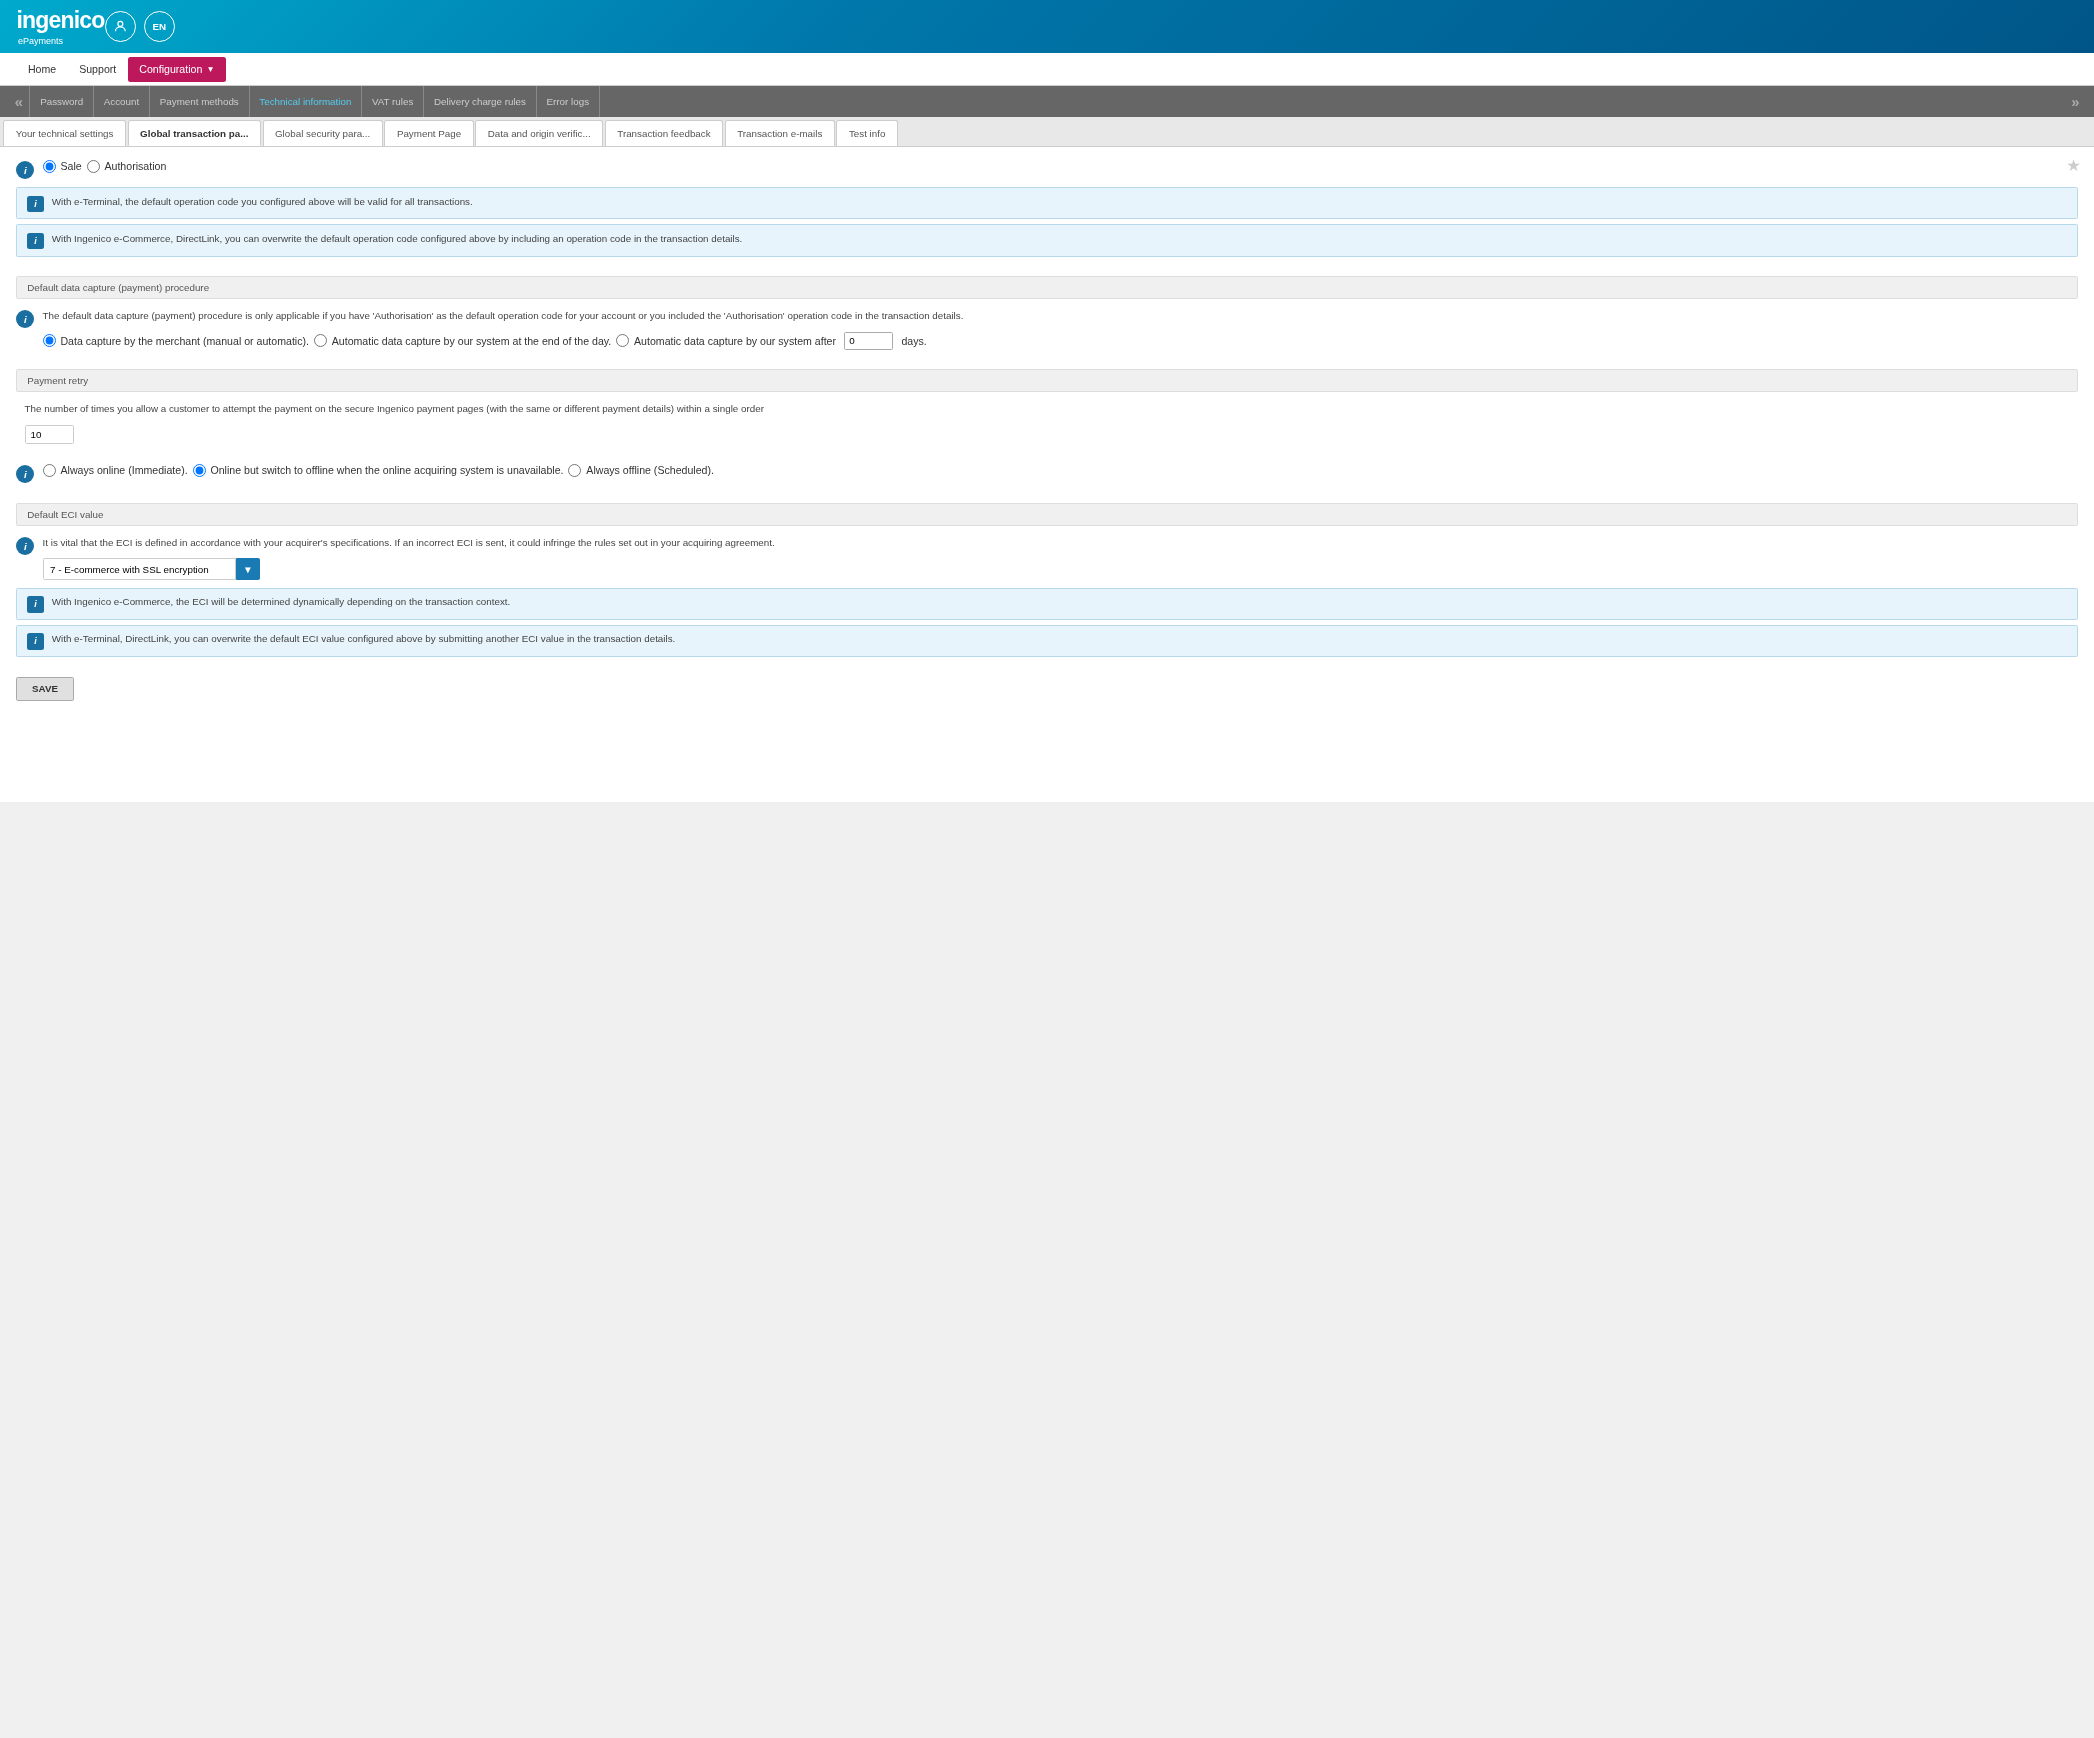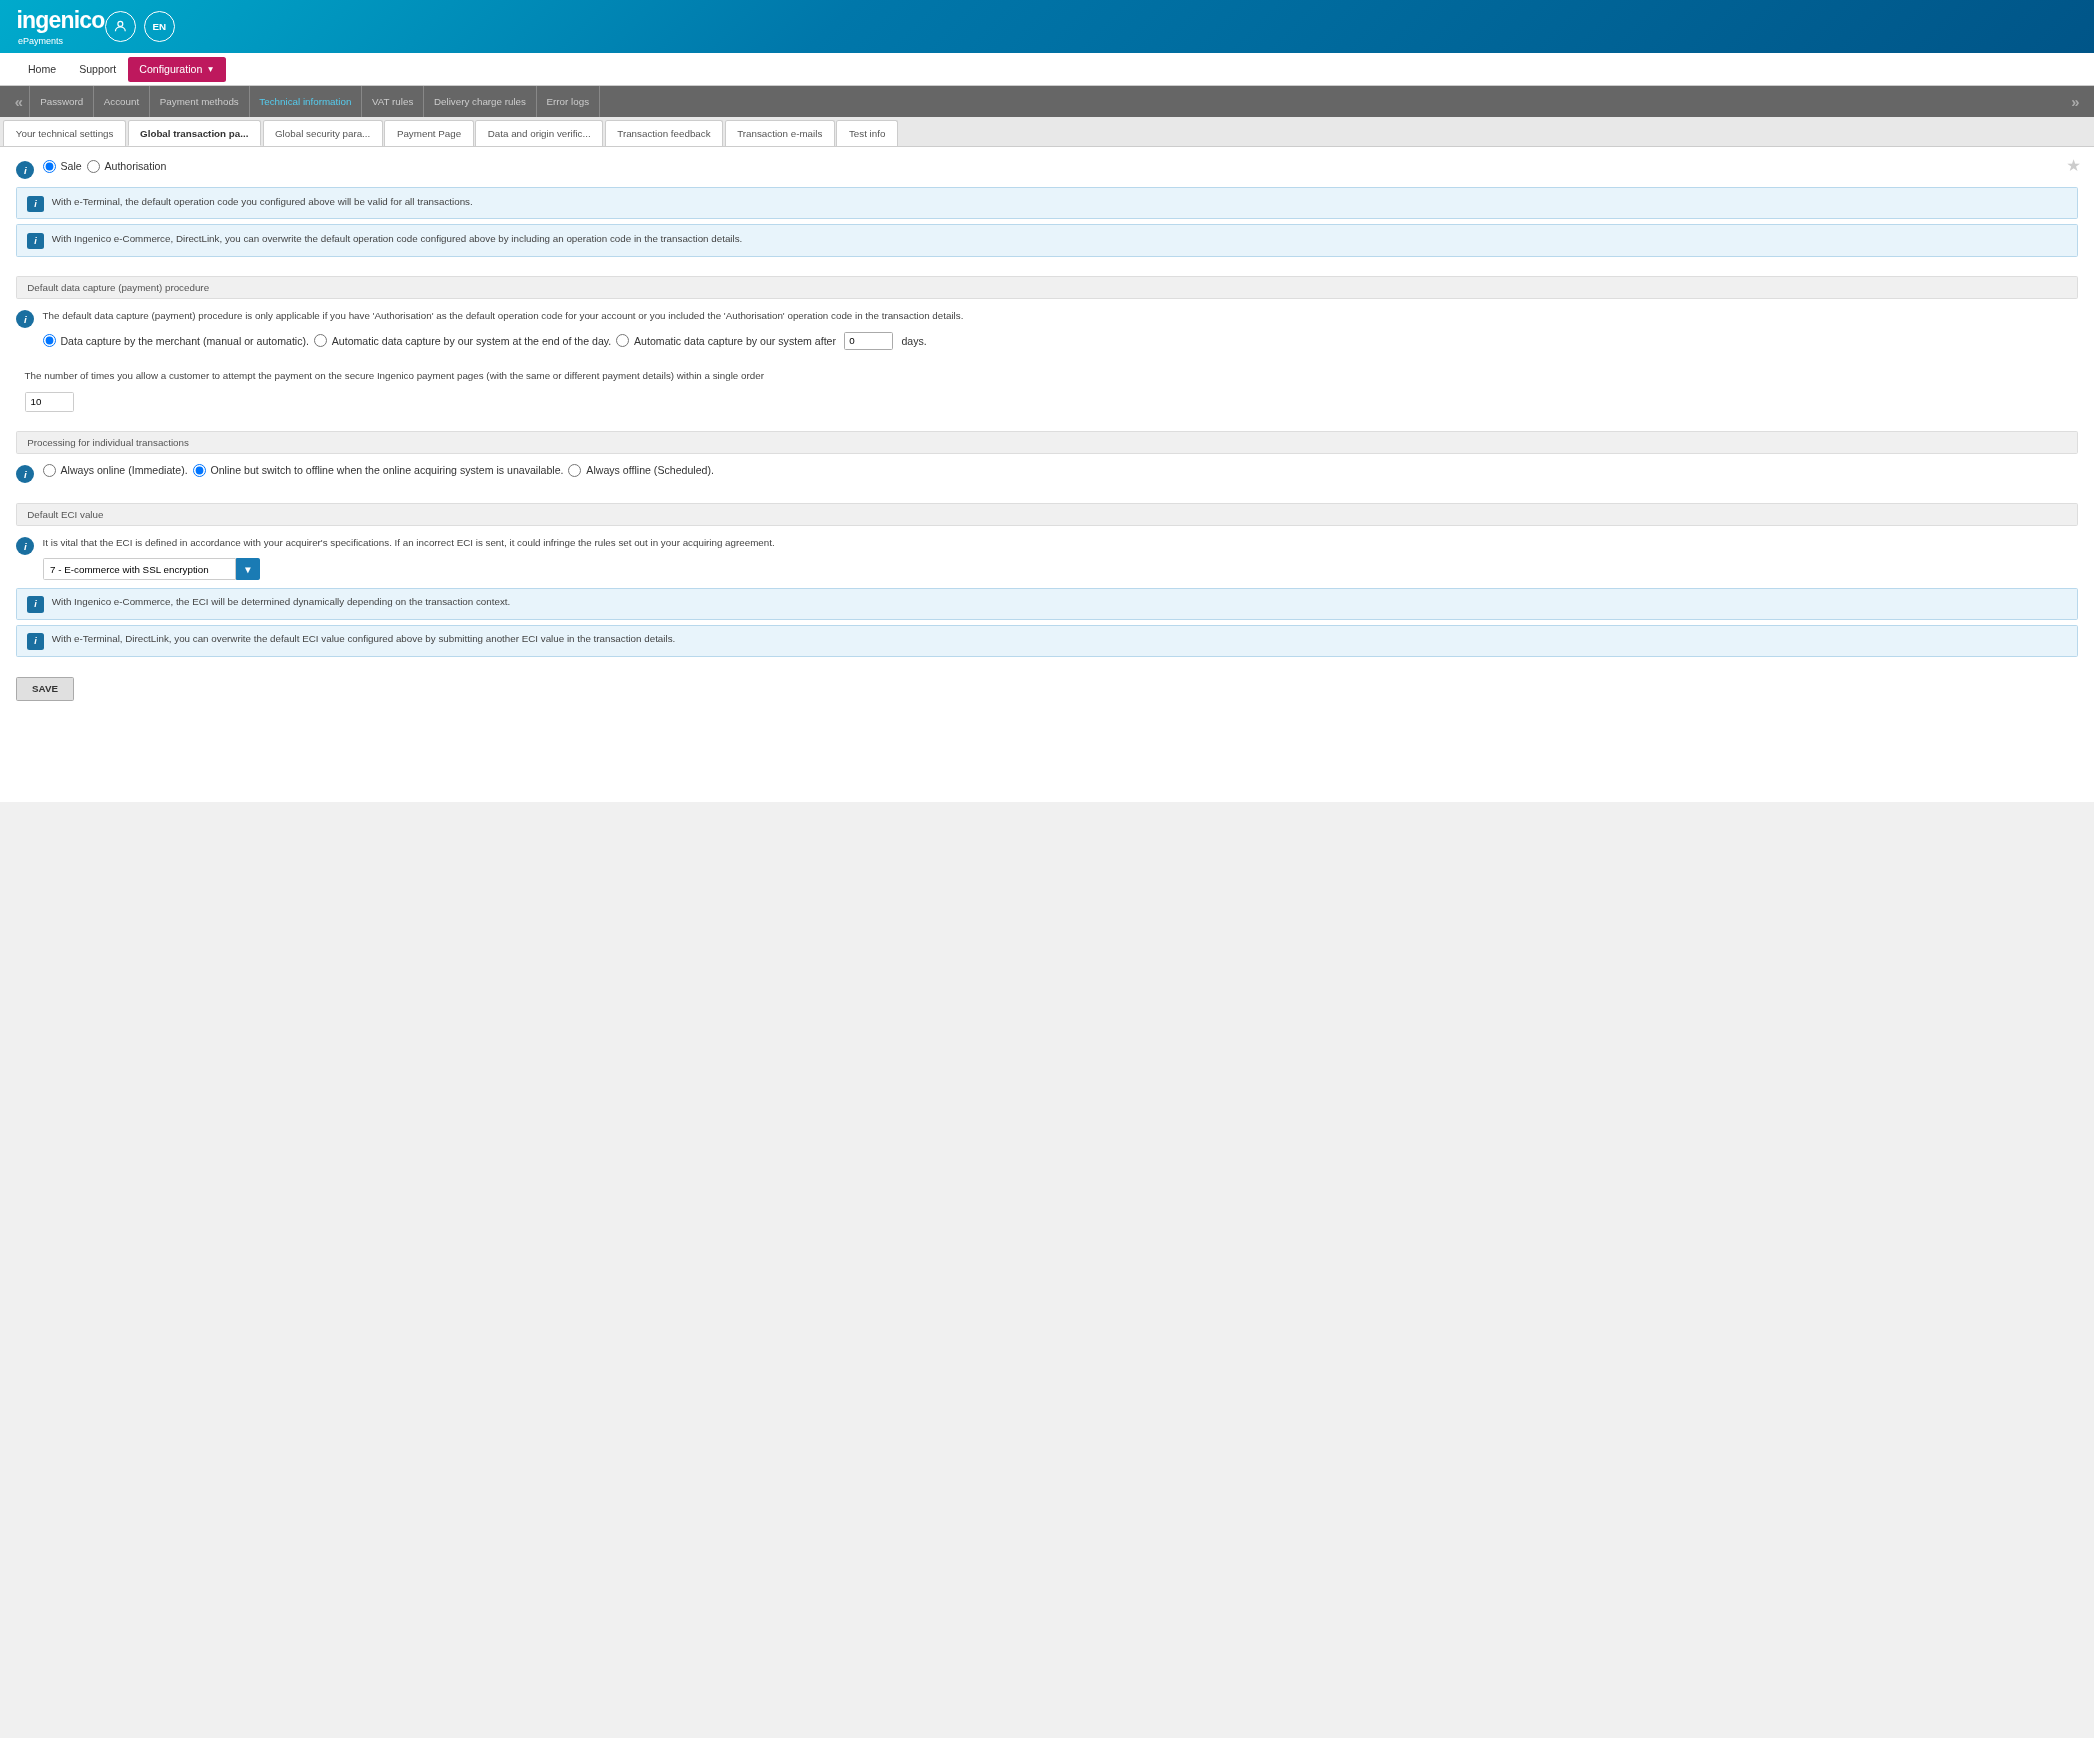--- a/index.html
+++ b/index.html
@@ -368,31 +368,31 @@
             <input type="text" class="inline-input" value="0" style="">
             <span>days.</span>
           </label>
         </div>
       </div>
     </div>
   </div>
 
   
   <div class="section">
+    <div class="section-header">
+      <span>Payment retry</span>
+    </div>
     <div class="section-content">
       <div class="description-text">The number of times you allow a customer to attempt the payment on the secure Ingenico payment pages (with the same or different payment details) within a single order</div>
       <input type="text" class="form-input" value="10" style="">
     </div>
   </div>
 
   
   <div class="section">
-    <div class="section-header">
-      <span>Processing for individual transactions</span>
-    </div>
     <div class="section-row">
       <div class="info-icon">i</div>
       <div class="radio-group">
         <label class="radio-label">
           <input type="radio" name="processing" style="">
           <span>Always online (Immediate).</span>
         </label>
         <label class="radio-label">
           <input type="radio" name="processing" checked="" style="">
           <span>Online but switch to offline when the online acquiring system is unavailable.</span>

